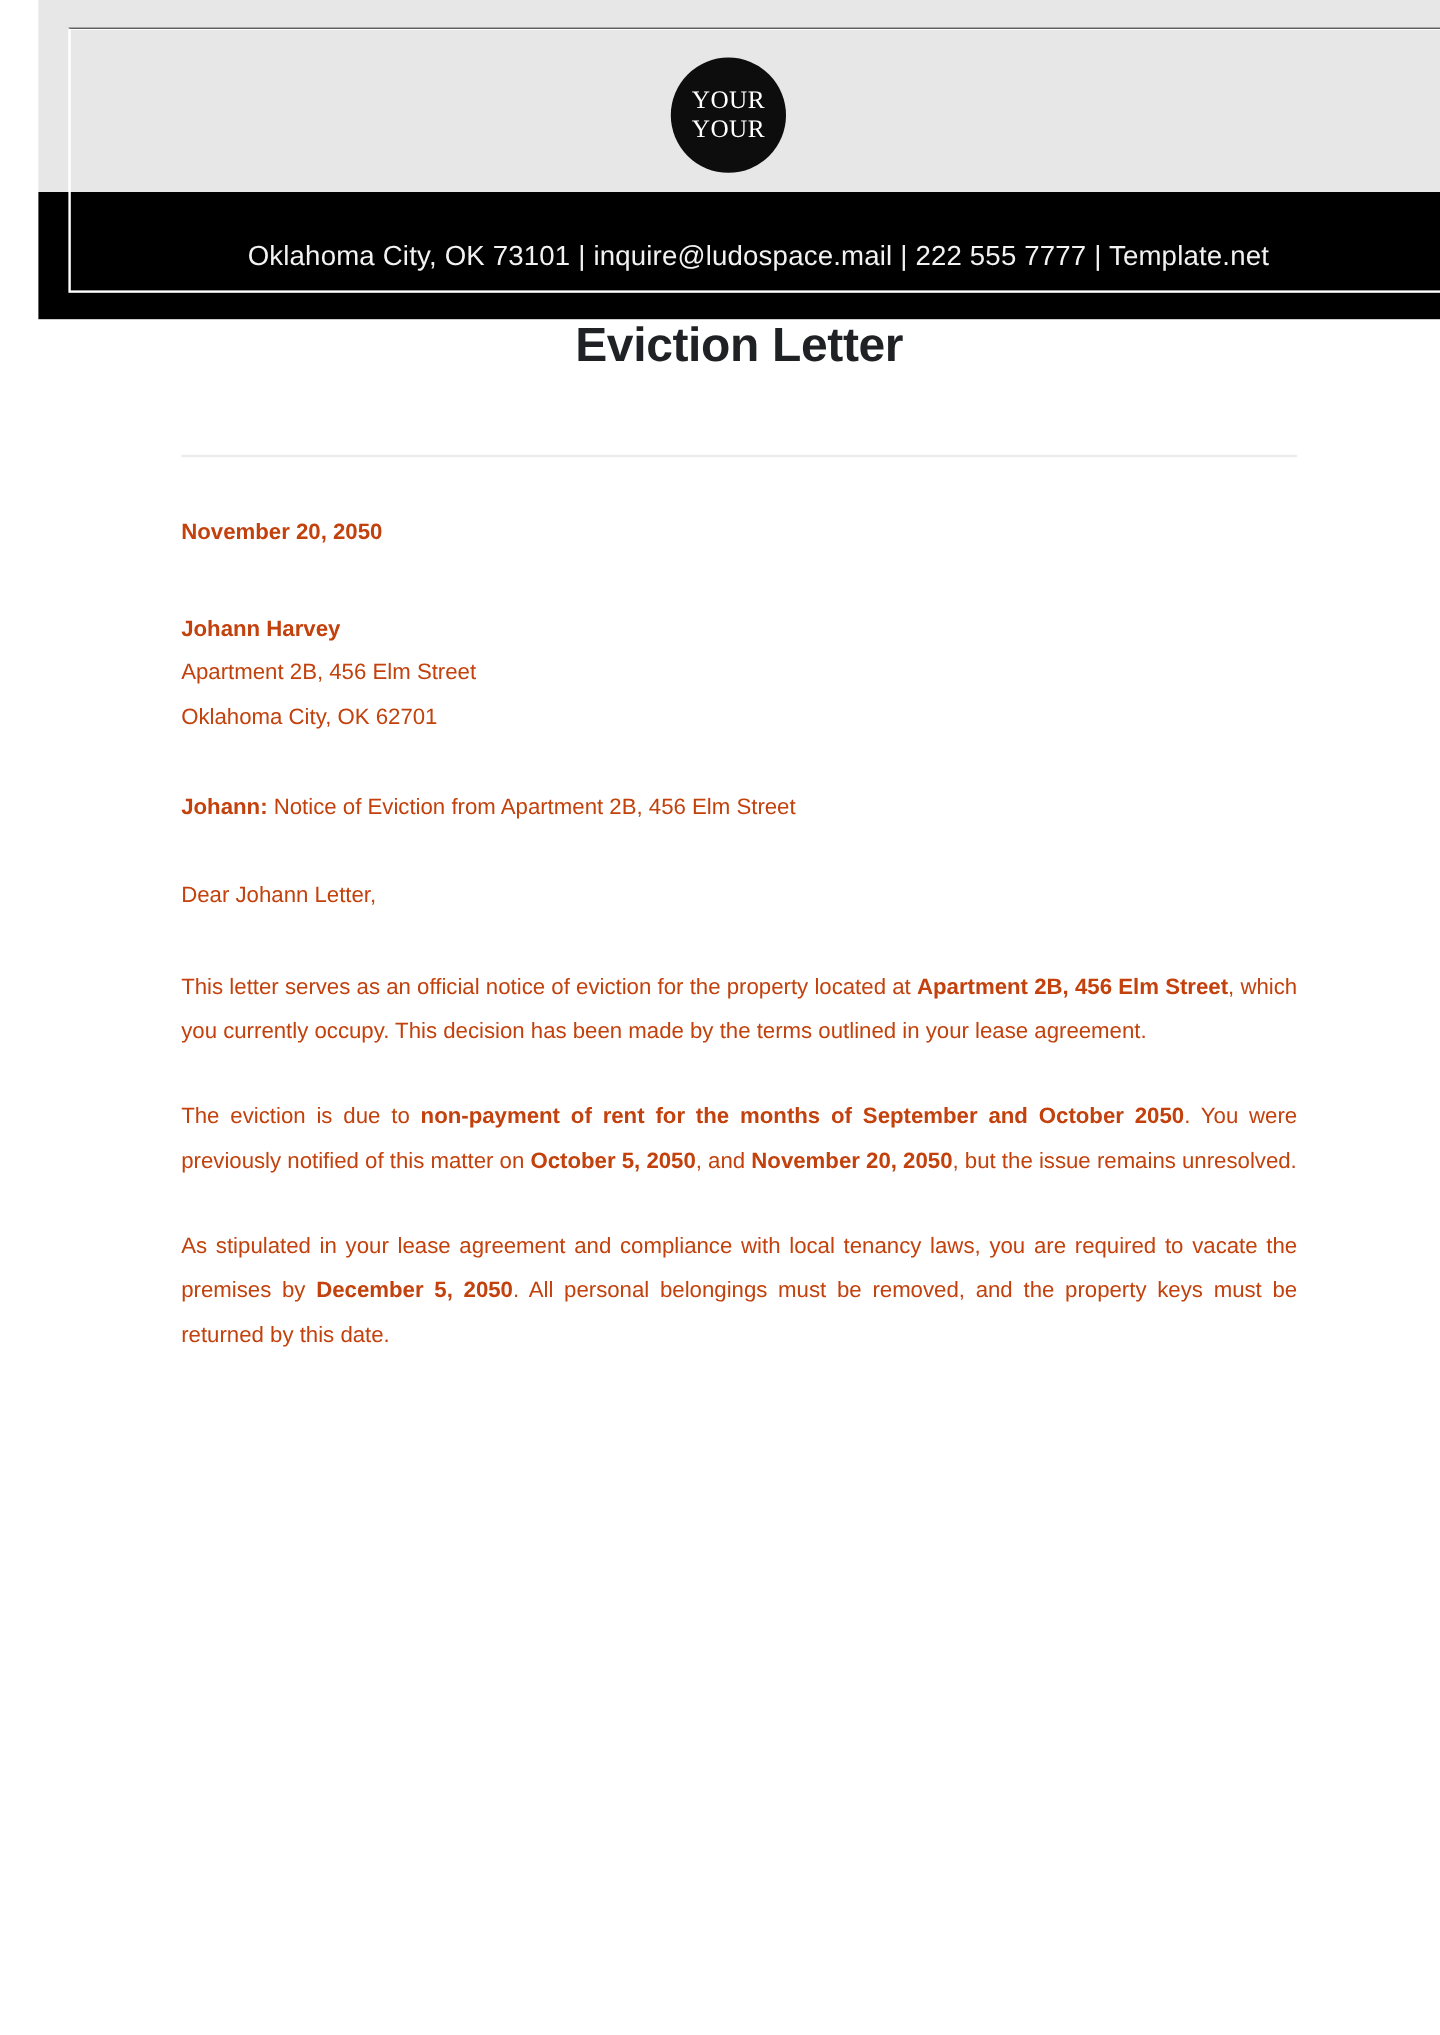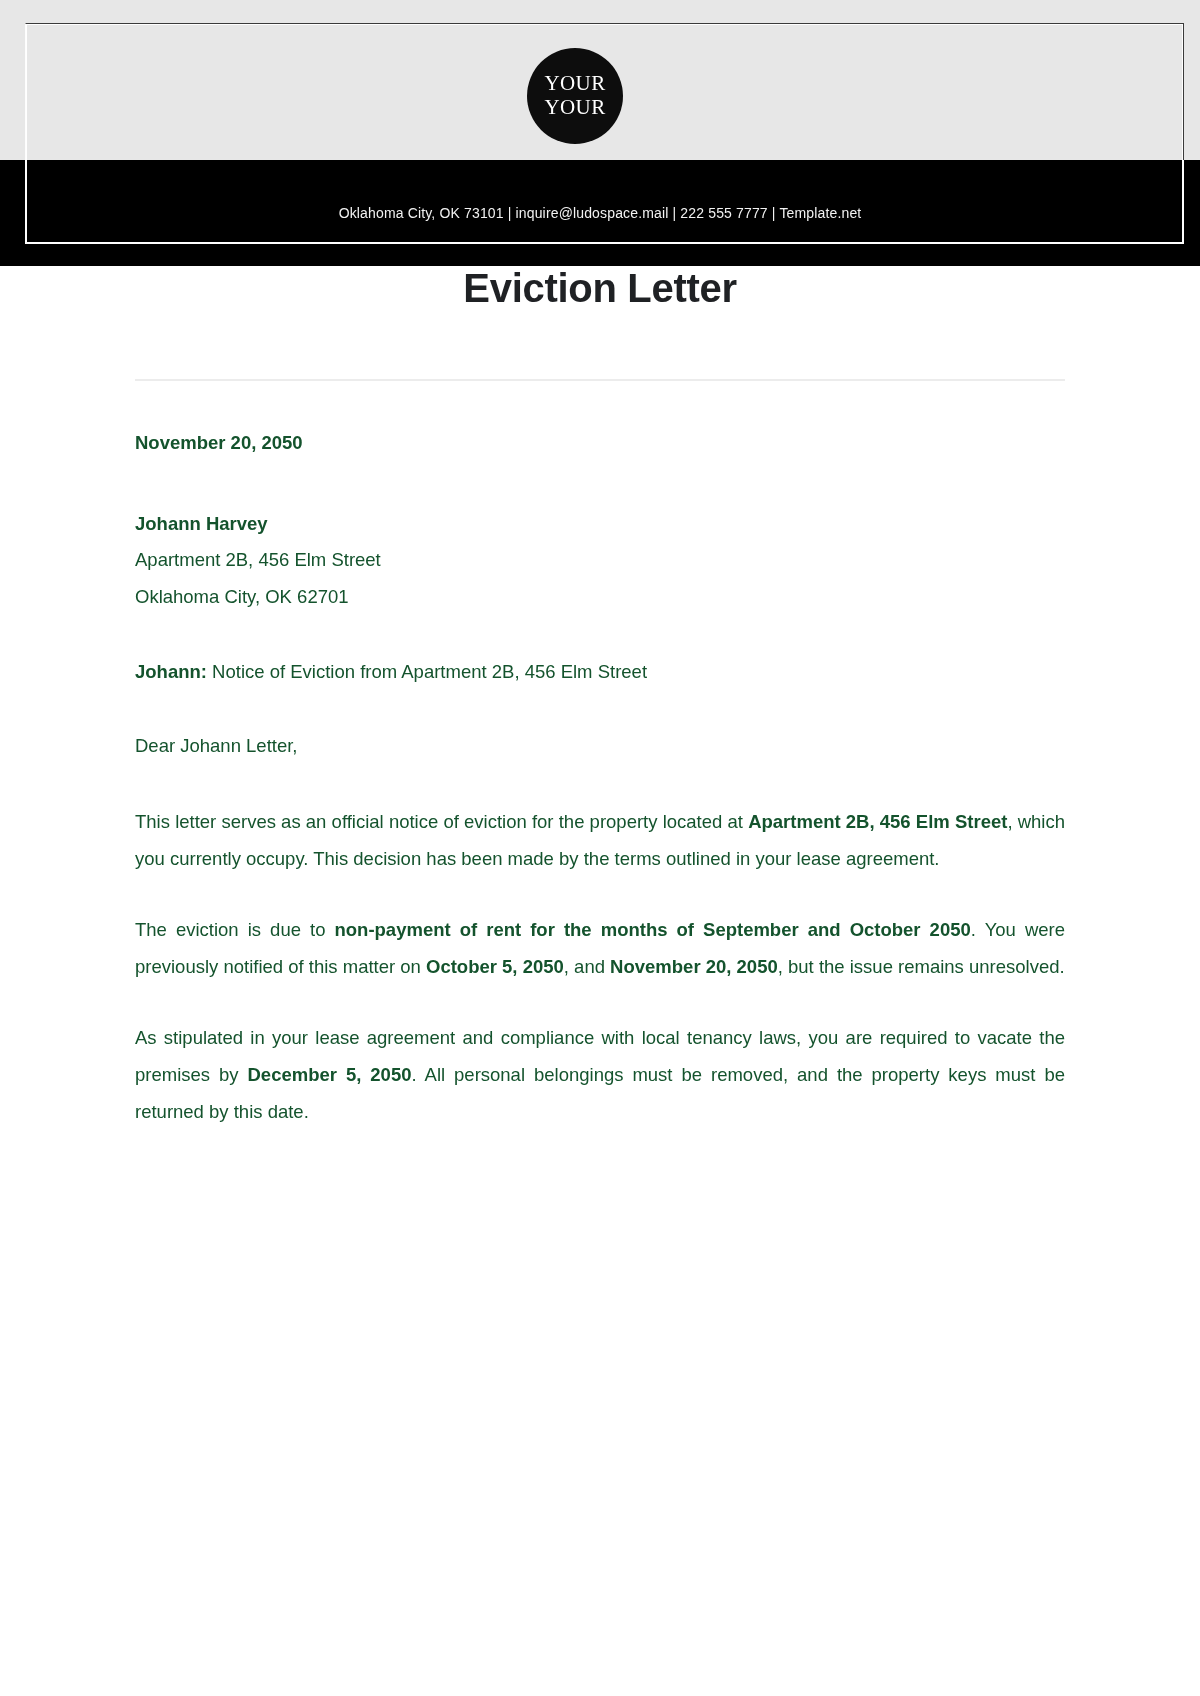--- a/index.html
+++ b/index.html
@@ -2,21 +2,21 @@
 <html><head>
 <meta charset="utf-8">
 <style>
   * { margin:0; padding:0; box-sizing:border-box; }
   html, body {
     width:1200px; height:1696px;
     background:#ffffff;
     font-family:"Liberation Sans", sans-serif;
     -webkit-font-smoothing:antialiased;
   }
-  .page { position:relative; width:1200px; height:1696px; overflow:hidden; background:#fff; }
+  .page { position:relative; width:1200px; height:1696px; overflow:hidden; background:#fff;padding-left:32px; }
 
   
   .header-wrap { position:relative; width:1200px; height:266px; }
   .header-grey {
     position:absolute; left:0; top:0; width:1200px; height:160px;
     background:#e7e7e7;
   }
   .header-black {
     position:absolute; left:0; top:160px; width:1200px; height:106px;
     background:#000000;
@@ -53,21 +53,21 @@
     letter-spacing:0.4px;
   }
 
   .contact-bar {
     position:absolute; left:0; top:160px;
     width:1200px; height:106px;
     display:flex; align-items:center; justify-content:center;
   }
   .contact-bar .contact-text {
     color:#f2f2f2;
-    font-size:14px;
+    font-size:23px;
     letter-spacing:0.15px;
     white-space:nowrap;
   }
 
   
   .doc-title {
     text-align:center;
     font-size:40px;
     font-weight:bold;
     color:#1f2124;
@@ -77,21 +77,21 @@
     margin:68px auto 0 auto;
     width:930px; height:2px;
     background:#ececec;
   }
 
   
   .body-block {
     margin:0 auto;
     padding-top:44px;
     width:930px;
-    color:#14532d;
+    color:#c2410c;
     font-size:18.5px;
     line-height:1.98;
   }
   .body-block .date-line { font-weight:bold; }
   .gap-sm  { height:34px; }
   .gap-md  { height:38px; }
   .gap-lg  { height:44px; }
   .recipient-name { font-weight:bold; }
   .subject-line b { font-weight:bold; }
   .para {

